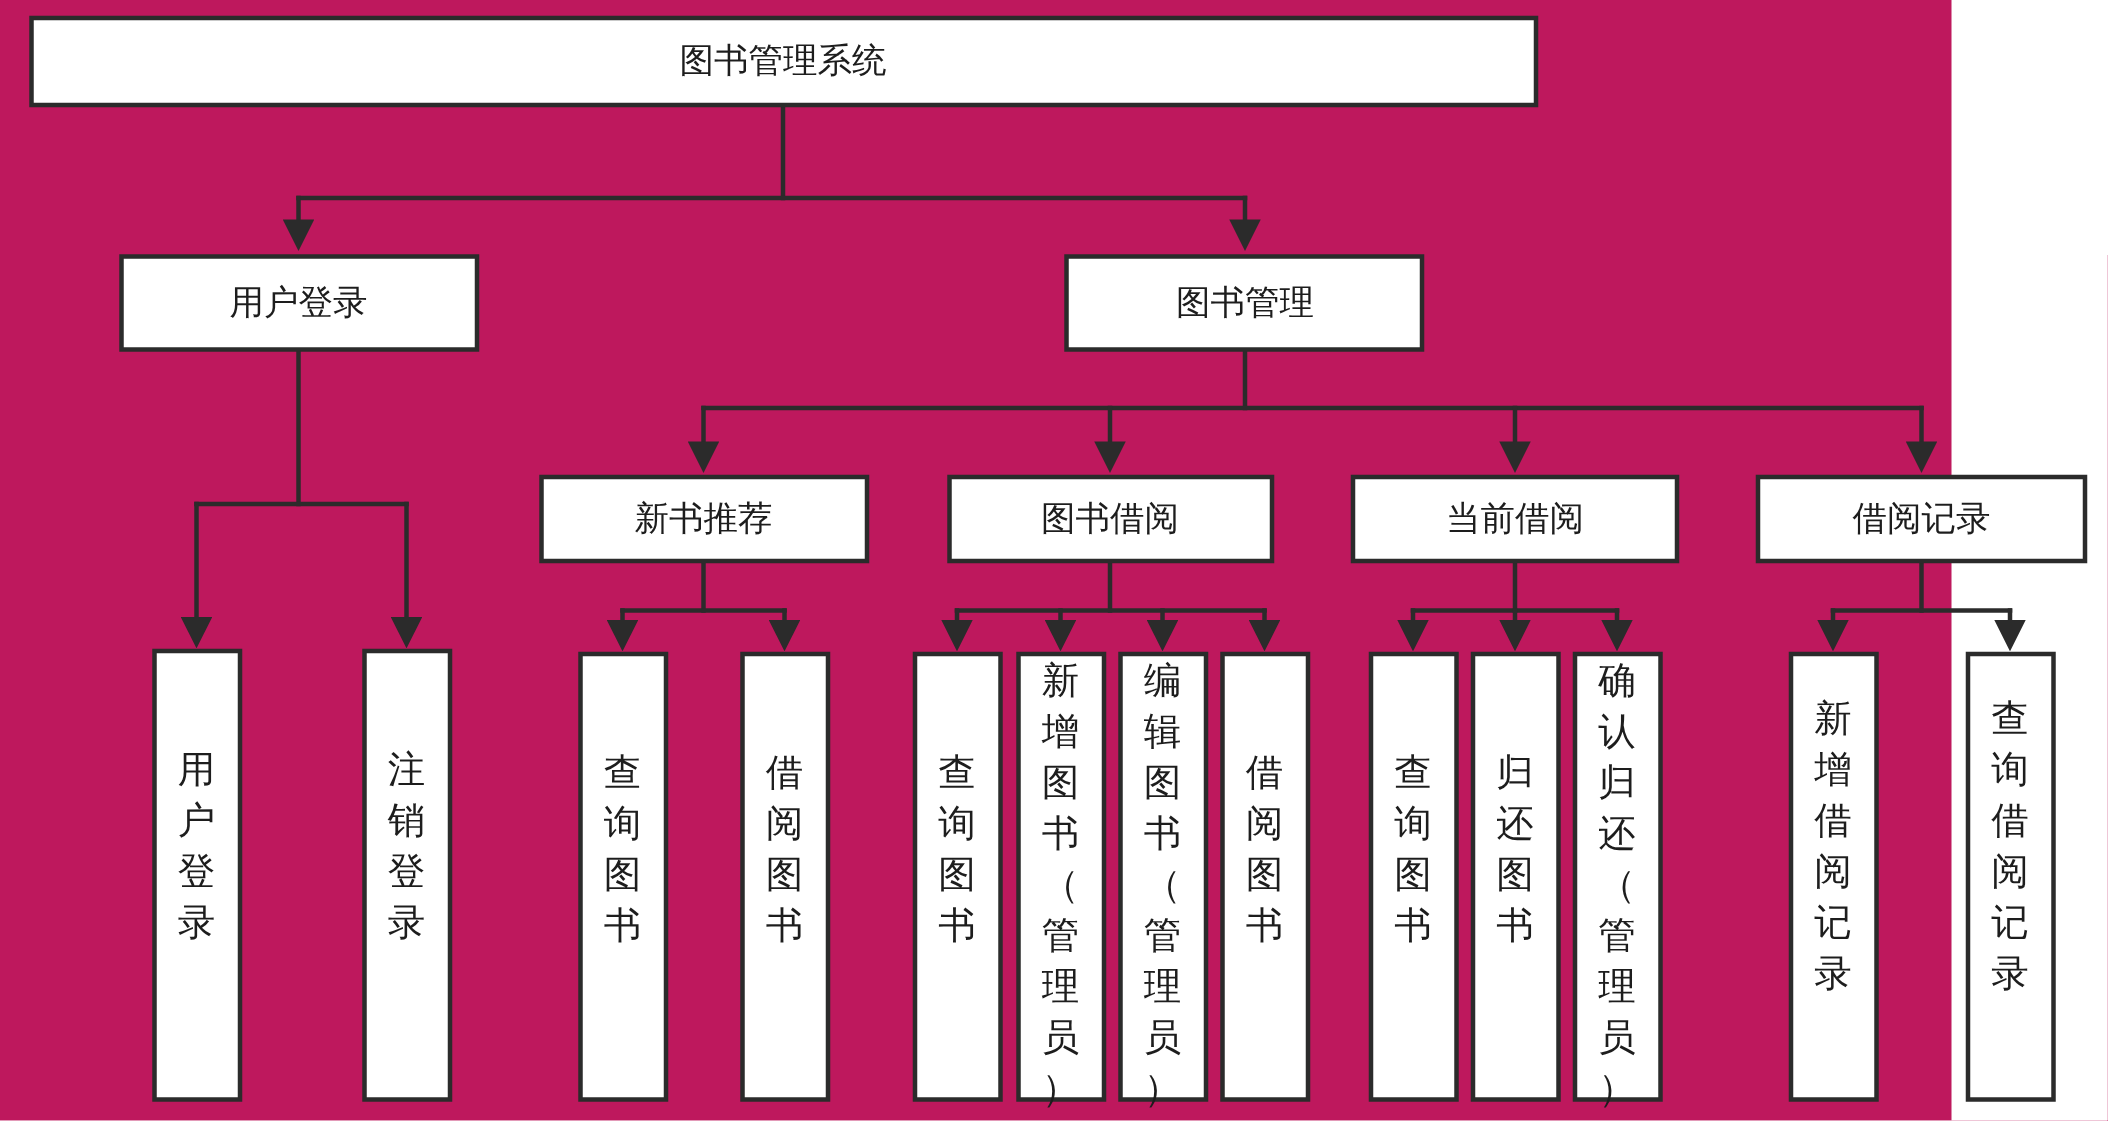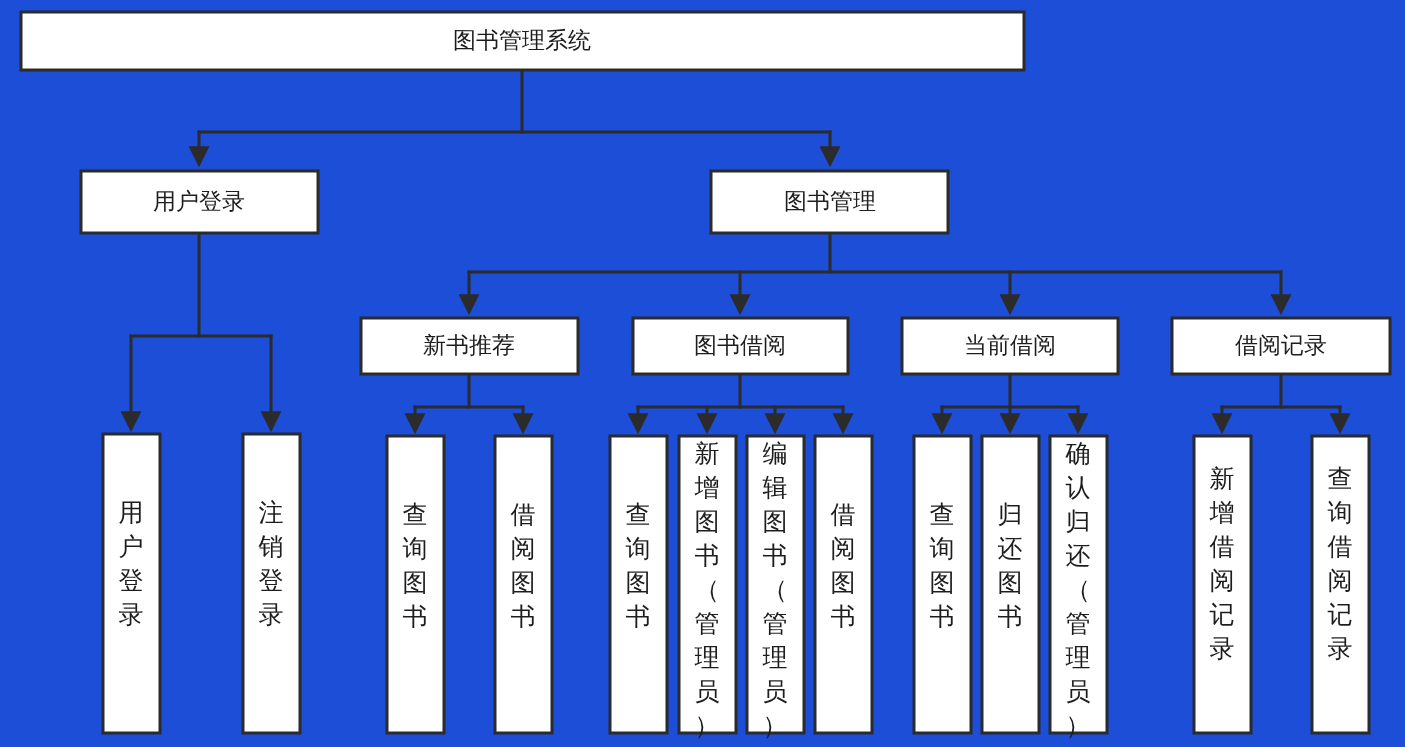--- a/index.html
+++ b/index.html
@@ -1,20 +1,20 @@
 <!DOCTYPE html>
 <html><head>
 <meta charset="utf-8">
 <style>
   html,body{margin:0;padding:0;background:#ffffff;}
   body{
     font-family:"Liberation Sans","DejaVu Sans",sans-serif;
     width:1405px;height:747px;overflow:hidden;
   }
-  #stage{position:relative;width:1405px;height:747px;background:#1d4ed8;}
+  #stage{position:relative;width:1301px;height:747px;background:#be185d;}
   svg#diagram{position:absolute;left:0;top:0;width:1405px;height:747px;}
   .node-rect{fill:#ffffff;stroke:#2b2b2b;stroke-width:3;}
   .conn{stroke:#2b2b2b;stroke-width:3;fill:none;stroke-linecap:square;}
   .node-label{
     fill:#1d1d1d;
     font-family:"Liberation Sans","DejaVu Sans",sans-serif;
     font-size:23px;
     text-anchor:middle;
     dominant-baseline:middle;
   }

